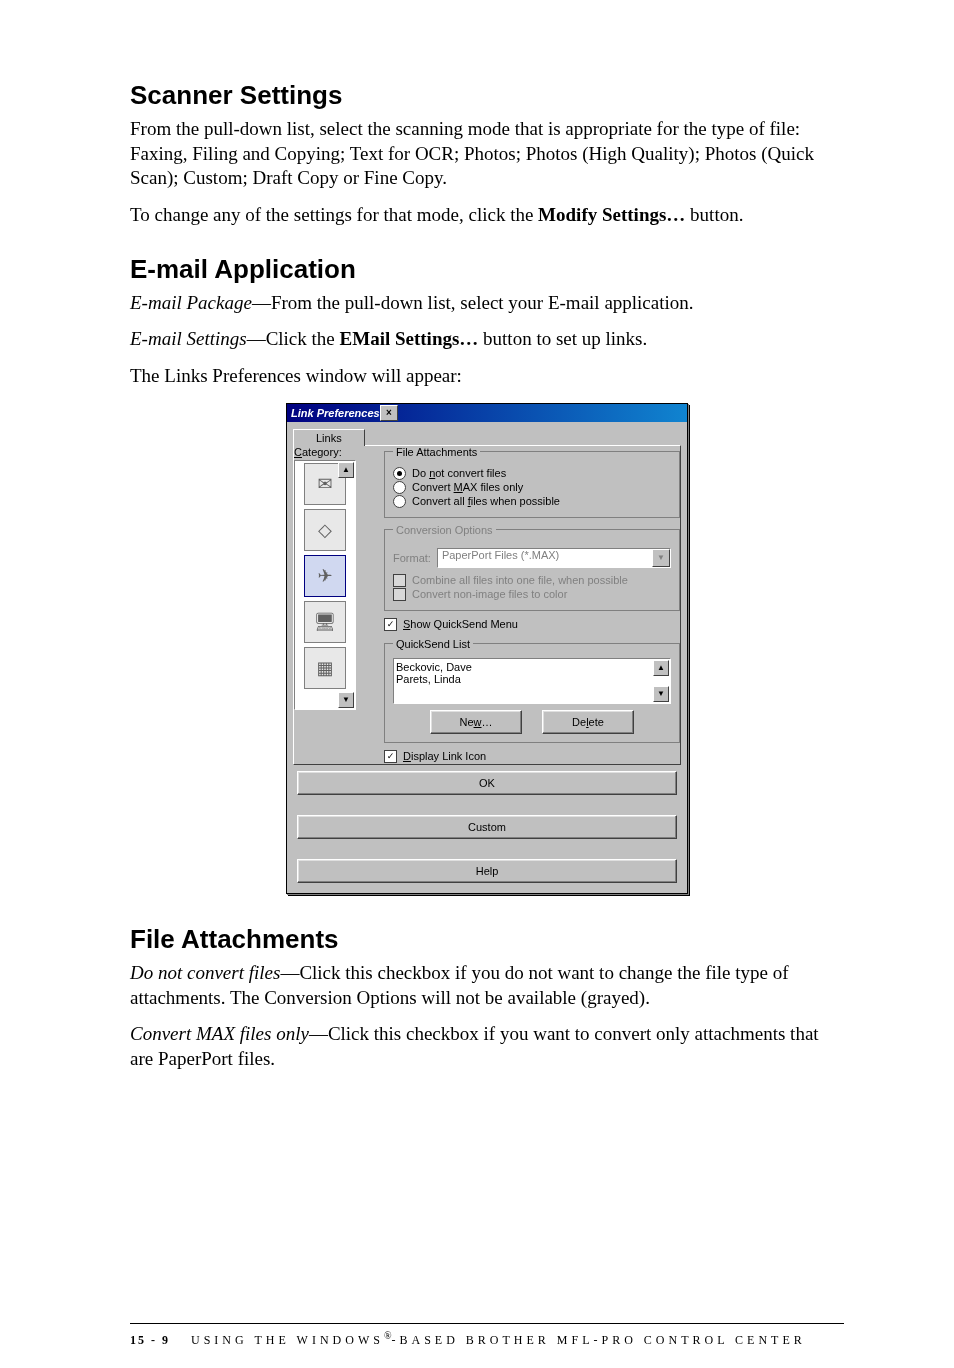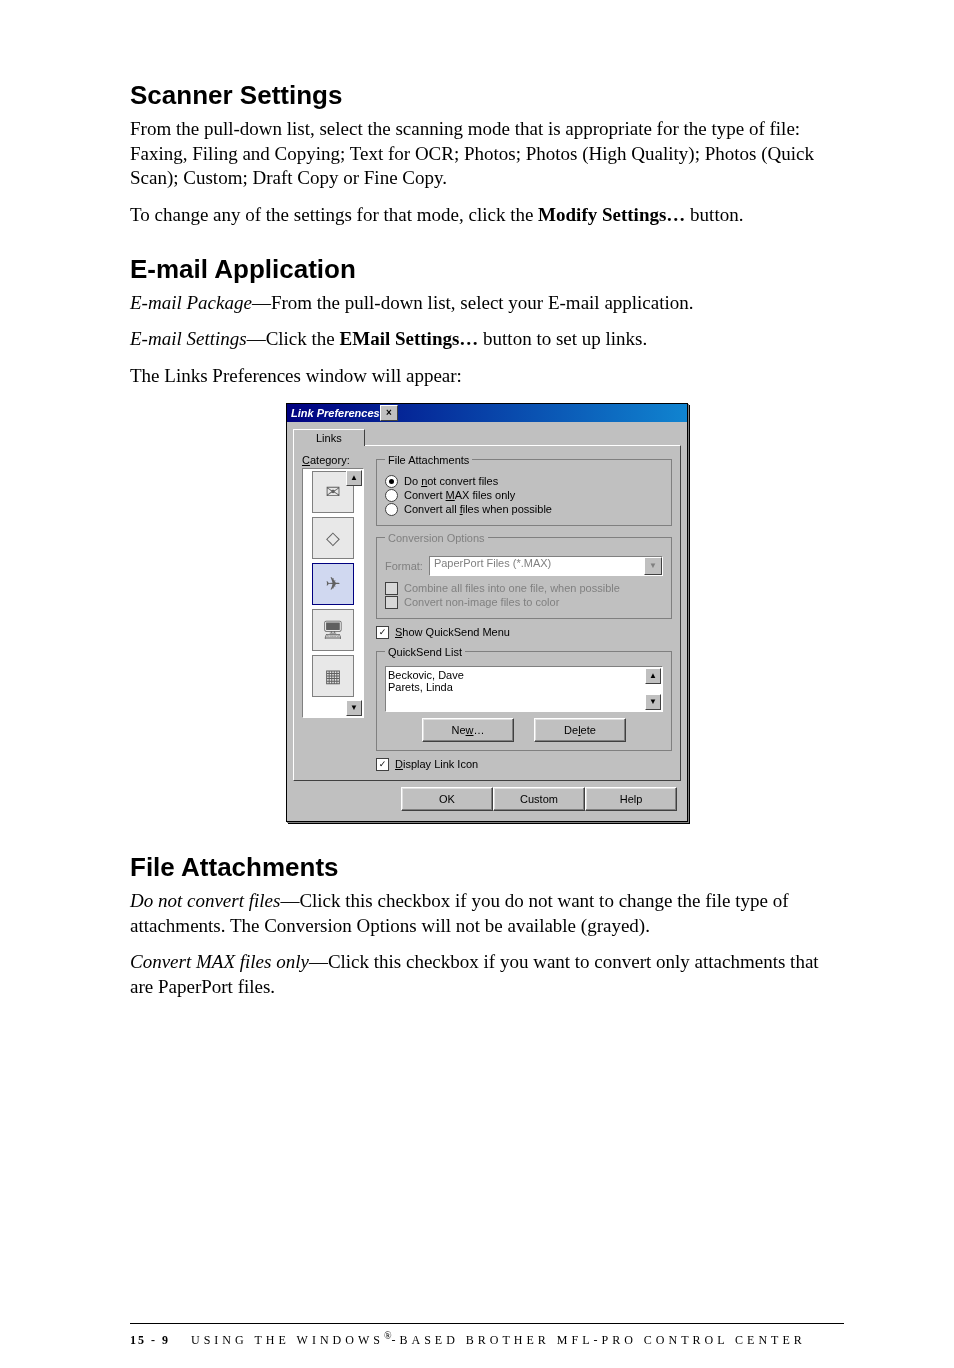--- a/index.html
+++ b/index.html
@@ -77,24 +77,23 @@
     border-right-color:#404040;
     padding:2px 22px;
     position:relative;
     top:1px;
   }
   .tabpage {
     margin:0 6px 6px 6px;
     border:1px solid #fff;
     border-right-color:#404040;
     border-bottom-color:#404040;
-    padding:8px;
     background:#c0c0c0;
     display:flex;
-    gap:8px;
+    gap:24px;
   }
   .catcol { width: 66px; }
   .catlabel { font-size:11px; margin-bottom:2px; }
   .catlabel .u { text-decoration: underline; }
   .iconlist {
     border:1px solid #808080;
     border-right-color:#fff;
     border-bottom-color:#fff;
     background:#fff;
     width:62px;
@@ -151,21 +150,21 @@
     padding:2px 2px;font-size:11px;position:relative;
   }
   .listbox .sbbtn{position:absolute;right:1px;width:14px;height:14px;background:#c0c0c0;border:1px solid #fff;border-right-color:#404040;border-bottom-color:#404040;font-size:8px;display:flex;align-items:center;justify-content:center;}
   .btnrow { display:flex;gap:20px;justify-content:center;margin-top:6px; }
   .winbtn {
     min-width:70px;height:22px;background:#c0c0c0;border:1px solid #fff;border-right-color:#404040;border-bottom-color:#404040;
     box-shadow: inset -1px -1px 0 #808080, inset 1px 1px 0 #dfdfdf;
     font-size:11px;display:flex;align-items:center;justify-content:center;padding:0 10px;
   }
   .winbtn .u { text-decoration: underline; }
-  .dlgbtns { display:flex;gap:0;justify-content:flex-end;padding:0 10px 10px 10px; }
+  .dlgbtns { display:flex;gap:20px;justify-content:flex-end;padding:0 10px 10px 10px;flex-direction:column; }
 
   
   .footer {
     position:absolute;
     bottom:20px;
     left:130px;
     right:110px;
     border-top:1px solid #000;
     padding-top:6px;
     font-family: "Times New Roman", Times, serif;

